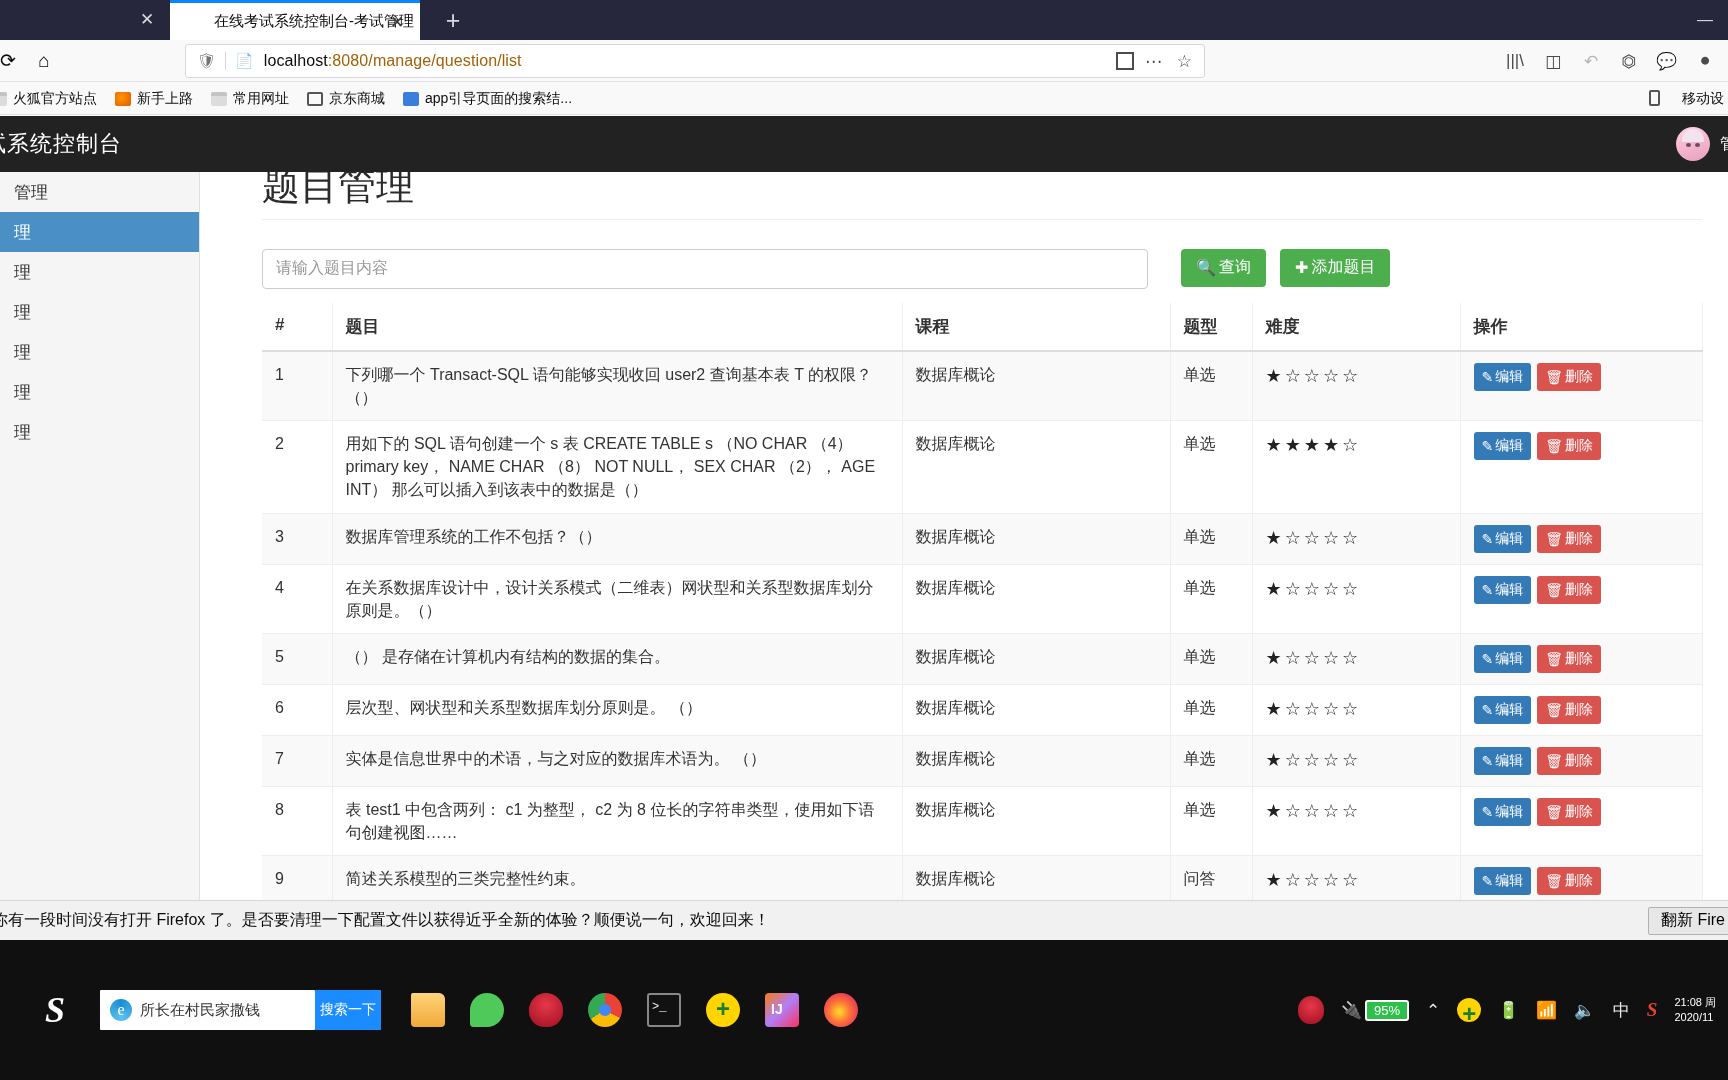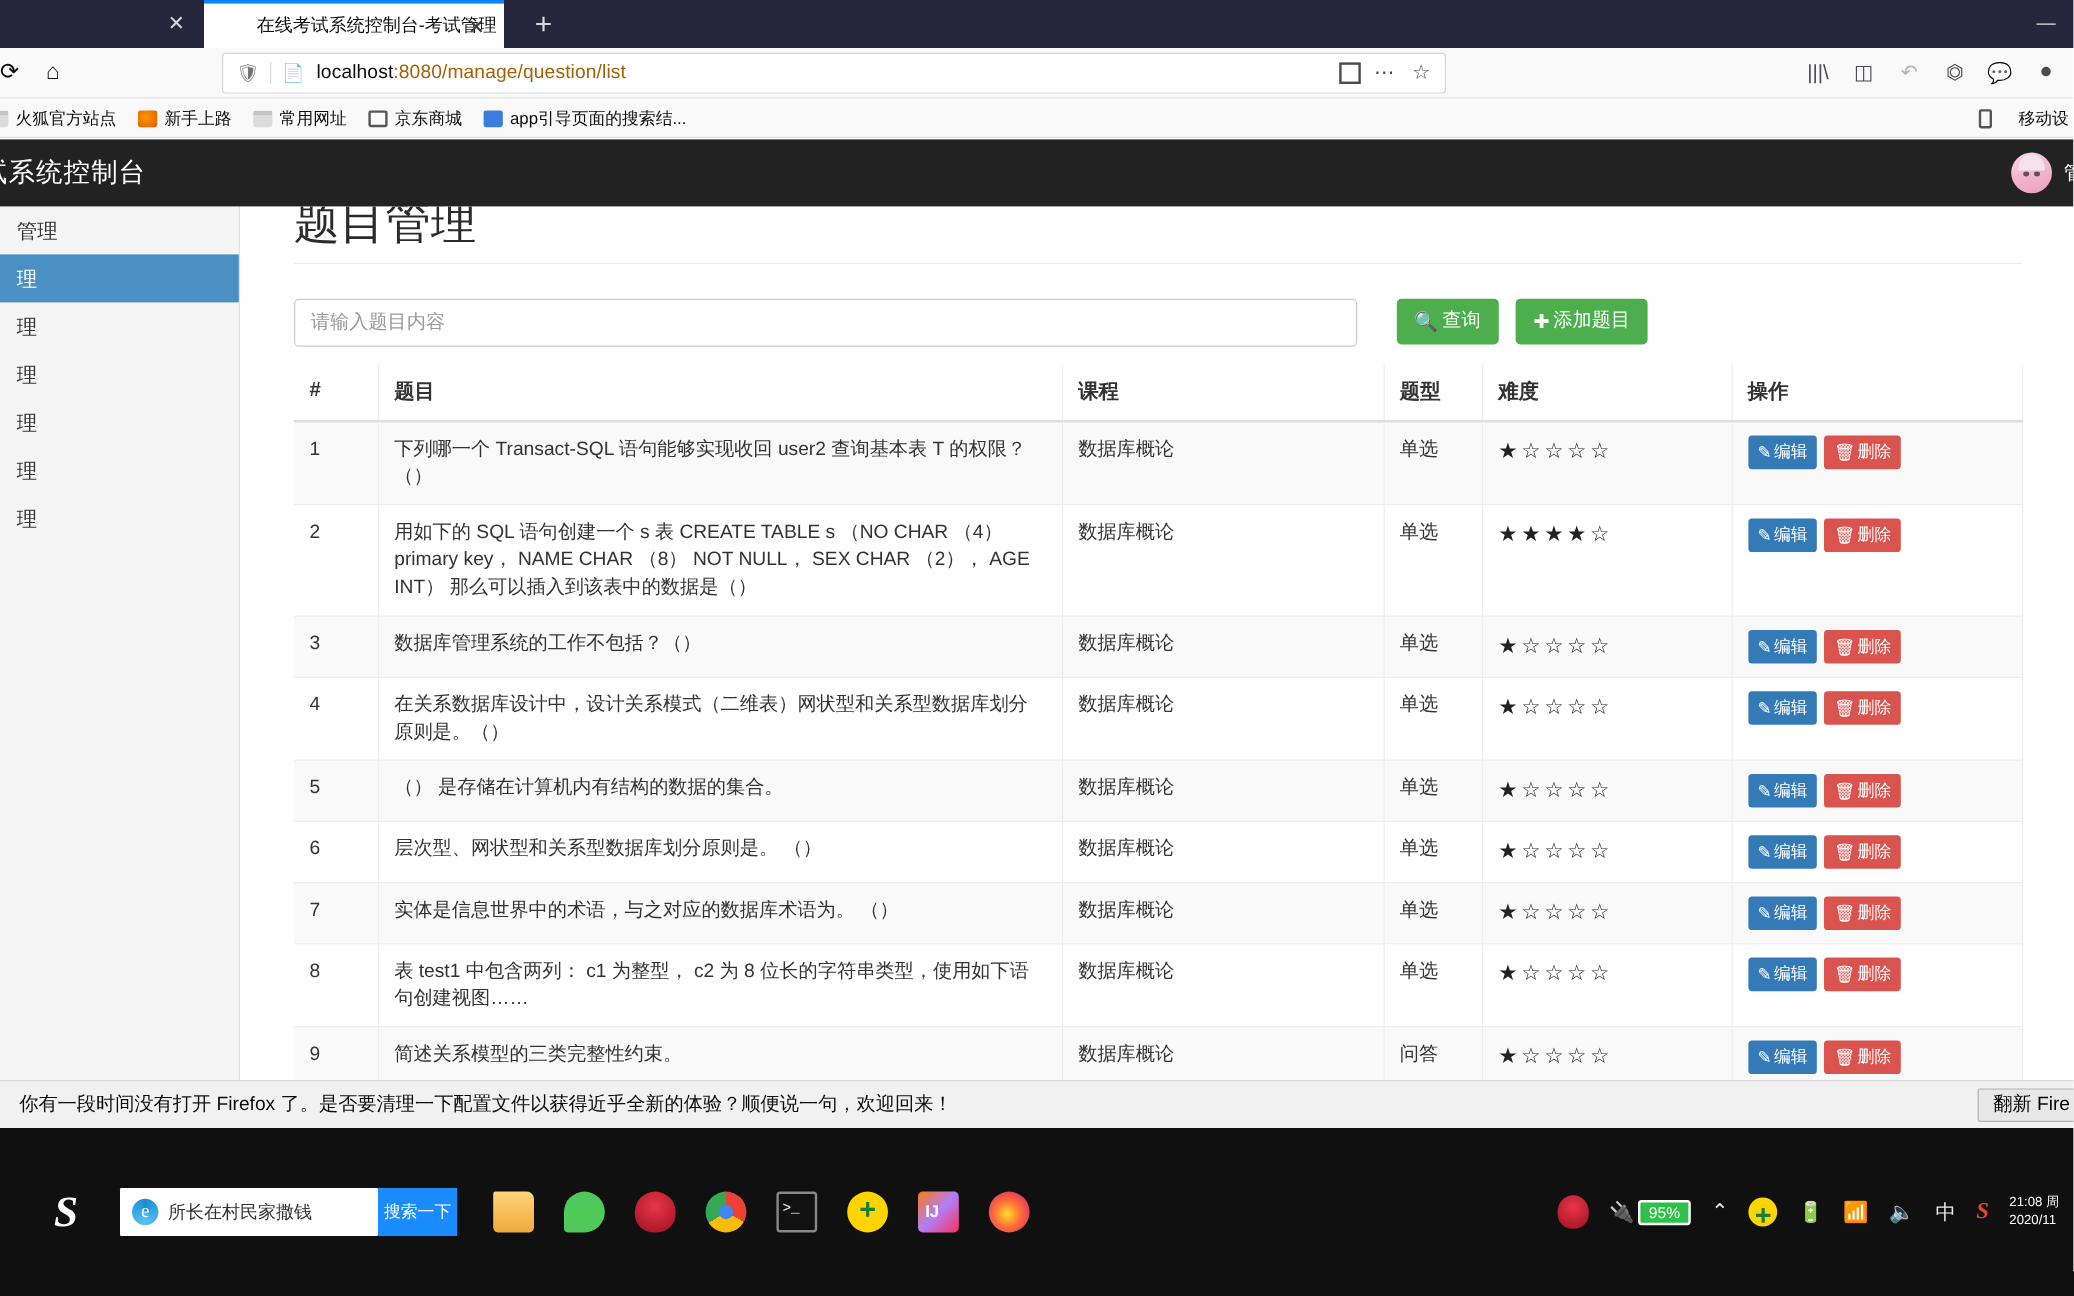--- a/index.html
+++ b/index.html
@@ -40,39 +40,39 @@
   .toolright { position:absolute; right:6px; top:44px; height:34px; display:flex; align-items:center; gap:4px; }
   .tr-ic { width:34px; height:34px; display:flex; align-items:center; justify-content:center; color:#4a4a4f; font-size:17px; cursor:pointer; }
 
   .bookmarks { position:absolute; left:0; top:83px; width:1728px; height:32px; background:#f9f9fa; border-bottom:1px solid #e3e3e6; display:flex; align-items:center; font-size:14px; color:#0c0c0d; }
   .bm { display:flex; align-items:center; gap:6px; padding:0 9px; height:26px; cursor:pointer; white-space:nowrap;}
   .bm .fi { width:16px; height:14px; flex:0 0 16px; border-radius:2px; }
   .fi-folder { background:#dcdcdc; border-top:4px solid #c3c3c3; }
   .fi-fox { background:radial-gradient(circle at 40% 40%, #ff9500, #e05a00); border-radius:50%; }
   .fi-globe { border:2px solid #555; border-radius:50%; background:transparent; height:16px; }
   .fi-baidu { background:#3b7ddd; border-radius:50%; height:16px; }
-  .bm-right { position:absolute; right:4px; display:flex; align-items:center; gap:22px; font-size:14px;}
+  .bm-right { position:absolute; right:4px; display:flex; align-items:flex-start; gap:22px; font-size:14px;}
   .phone-ic { width:11px; height:16px; border:2px solid #555; border-radius:2px; }
 
   
   .page { position:absolute; left:0; top:116px; width:1728px; height:784px; background:#fff; overflow:hidden; }
   .appbar { position:absolute; left:0; top:0; width:1728px; height:56px; background:#222222; color:#fff; display:flex; align-items:center; z-index:5;}
   .brand { margin-left:-62px; font-size:22px; font-weight:400; letter-spacing:1px; }
   .appbar-right { position:absolute; right:-8px; display:flex; align-items:center; gap:10px; }
   .avatar { width:34px; height:34px; border-radius:50%; background:linear-gradient(160deg,#ffd8e8 0%,#f6b8cf 45%,#e6a0bd 100%); position:relative; overflow:hidden; }
   .avatar::before { content:""; position:absolute; left:6px; top:2px; width:22px; height:13px; background:#f2e3ee; border-radius:11px 11px 0 0; }
   .avatar::after { content:""; position:absolute; left:10px; top:16px; width:5px;height:4px; background:#6b4a5a; border-radius:50%; box-shadow:9px 0 0 #6b4a5a; }
   .appbar-user { font-size:16px; color:#fff; }
 
   .sidebar { position:absolute; left:0; top:56px; width:200px; height:728px; background:#f5f5f5; border-right:1px solid #e0e0e0; z-index:4;}
   .side-item { height:40px; display:flex; align-items:center; padding-left:14px; font-size:17px; color:#333; cursor:pointer; }
   .side-item.active { background:#4a90c4; color:#fff; }
 
   .content { position:absolute; left:200px; top:56px; width:1528px; height:728px; overflow:hidden;}
-  .inner { position:absolute; left:45px; top:-8px; width:1440px; }
+  .inner { position:absolute; left:62px; top:-8px; width:1440px; }
   .page-title { font-size:38px; font-weight:400; color:#2b2b2b; line-height:1.2; padding-bottom:9px; border-bottom:1px solid #eee; }
   .toolrow { margin-top:29px; position:relative; height:40px; }
   .searchbox { position:absolute; left:0; top:0; width:886px; height:40px; border:1px solid #ccc; border-radius:4px; background:#fff; font-size:16px; color:#999; padding:0 13px; display:flex; align-items:center; }
   .btn { border:none; border-radius:4px; color:#fff; font-size:16px; height:38px; padding:0 15px; display:inline-flex; align-items:center; gap:3px; cursor:pointer; }
   .btn-green { background:#4cae4c; }
   .btn-query { position:absolute; left:919px; top:0; }
   .btn-add { position:absolute; left:1018px; top:0; }
 
   table.qtable { margin-top:14px; width:1440px; border-collapse:collapse; table-layout:fixed; }
   .qtable th { text-align:left; font-size:17px; font-weight:bold; color:#333; padding:12px 13px; border-bottom:2px solid #ddd; vertical-align:top;}
@@ -80,21 +80,21 @@
   .qtable th { border-right:1px solid #eee; }
   .qtable tr.odd td { background:#f9f9f9; }
   .col-idx { width:70px; } .col-q { width:570px; } .col-course { width:268px; }
   .col-type { width:82px; } .col-diff { width:208px; } .col-act { width:242px; }
   .stars { font-size:18px; letter-spacing:3px; color:#222; white-space:nowrap; }
   .btn-sm { border:none; border-radius:3px; color:#fff; font-size:14px; padding:5px 8px; display:inline-flex; align-items:center; gap:2px; cursor:pointer; }
   .btn-edit { background:#337ab7; }
   .btn-del { background:#d9534f; margin-left:6px; }
 
   
-  .notifbar { position:absolute; left:0; top:900px; width:1728px; height:40px; background:#f1f1f1; border-top:1px solid #d7d7db; display:flex; align-items:center;padding-left:24px; }
+  .notifbar { position:absolute; left:0; top:900px; width:1728px; height:40px; background:#f1f1f1; border-top:1px solid #d7d7db; display:flex; align-items:center; }
   .notif-text { font-size:16px; color:#0c0c0d; margin-left:-8px; }
   .notif-btn { position:absolute; right:-10px; height:28px; padding:0 12px; border:1px solid #b1b1b1; background:#e7e7e7; font-size:16px; display:flex; align-items:center; border-radius:2px; white-space:nowrap;}
 
   
   .taskbar { position:absolute; left:0; top:940px; width:1728px; height:140px; background:#101010; display:flex; align-items:center; }
   .tb-start { width:54px; height:54px; margin-left:28px; display:flex; align-items:center; justify-content:center; }
   .sogou-s { font-size:36px; color:#fff; font-weight:bold; font-style:italic; font-family:"Liberation Serif", serif;}
   .tb-search { margin-left:18px; width:215px; height:40px; background:#fff; display:flex; align-items:center; border-radius:1px; }
   .tb-search .ie { width:22px; height:22px; margin-left:10px; border-radius:50%; background:conic-gradient(#1b8ed4, #59c1f0, #1b8ed4); position:relative;}
   .tb-search .ie::after{content:"e"; position:absolute; inset:0; color:#fff; font-size:16px; text-align:center; line-height:22px; font-family:"Liberation Serif",serif;}

